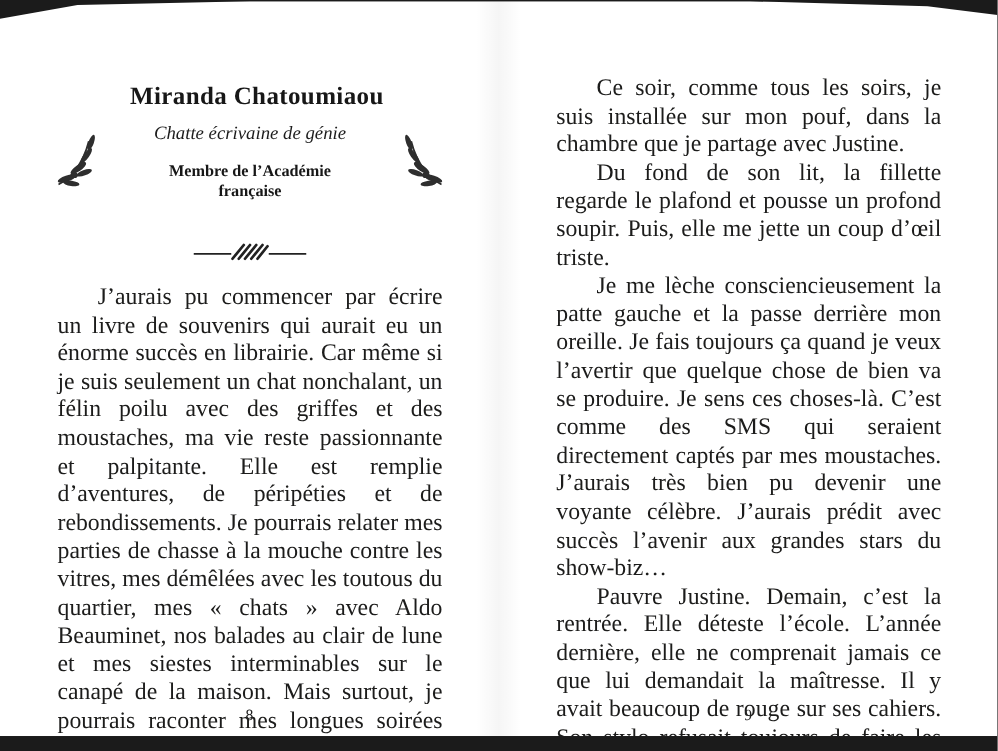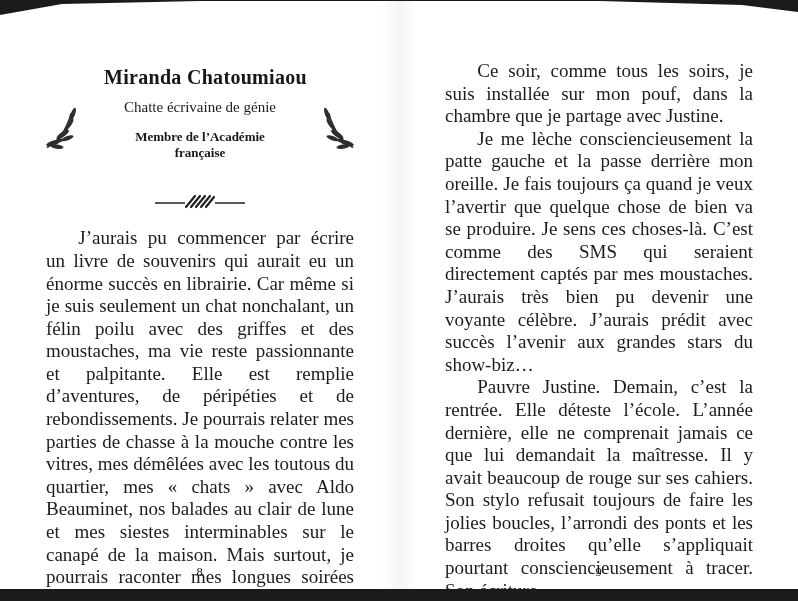--- a/index.html
+++ b/index.html
@@ -64,20 +64,21 @@
     margin: 0 0 10px;
     font-size: 20px;
     font-weight: bold;
     letter-spacing: 0.3px;
     color: #171717;
     white-space: nowrap;
   }
   .chapter-subtitle {
     margin: 0 0 13px;
     font-size: 15px;
+    font-style: italic;
     color: #1c1c1c;
   }
   .chapter-affiliation {
     margin: 12px;
     font-size: 13px;
     font-weight: bold;
     color: #171717;
   }
   .divider-wrap {
     text-align: center;
@@ -155,20 +156,21 @@
           <p>C’est sûr, il faudrait ponts de mille pages pour écrire toute ma vie.</p>
         </div>
       </div>
       <div class="folio">8</div>
     </div>
 
     <div class="page page-right">
       <div class="page-inner">
         <div class="body-text">
           <p>Ce soir, comme tous les soirs, je suis installée sur mon pouf, dans la chambre que je partage avec Justine.</p>
+          <p>Du fond de son lit, la fillette regarde le plafond et pousse un profond soupir. Puis, elle me jette un coup d’œil triste.</p>
           <p>Je me lèche consciencieusement la patte gauche et la passe derrière mon oreille. Je fais toujours ça quand je veux l’avertir que quelque chose de bien va se produire. Je sens ces choses-là. C’est comme des SMS qui seraient directement captés par mes moustaches. J’aurais très bien pu devenir une voyante célèbre. J’aurais prédit avec succès l’avenir aux grandes stars du show-biz…</p>
           <p>Pauvre Justine. Demain, c’est la rentrée. Elle déteste l’école. L’année dernière, elle ne comprenait jamais ce que lui demandait la maîtresse. Il y avait beaucoup de rouge sur ses cahiers. Son stylo refusait toujours de faire les jolies boucles, l’arrondi des ponts et les barres droites qu’elle s’appliquait pourtant consciencieusement à tracer. Son écriture,</p>
         </div>
       </div>
       <div class="folio">9</div>
     </div>
 
     <div class="gutter"></div>
   </div>
 </div>

